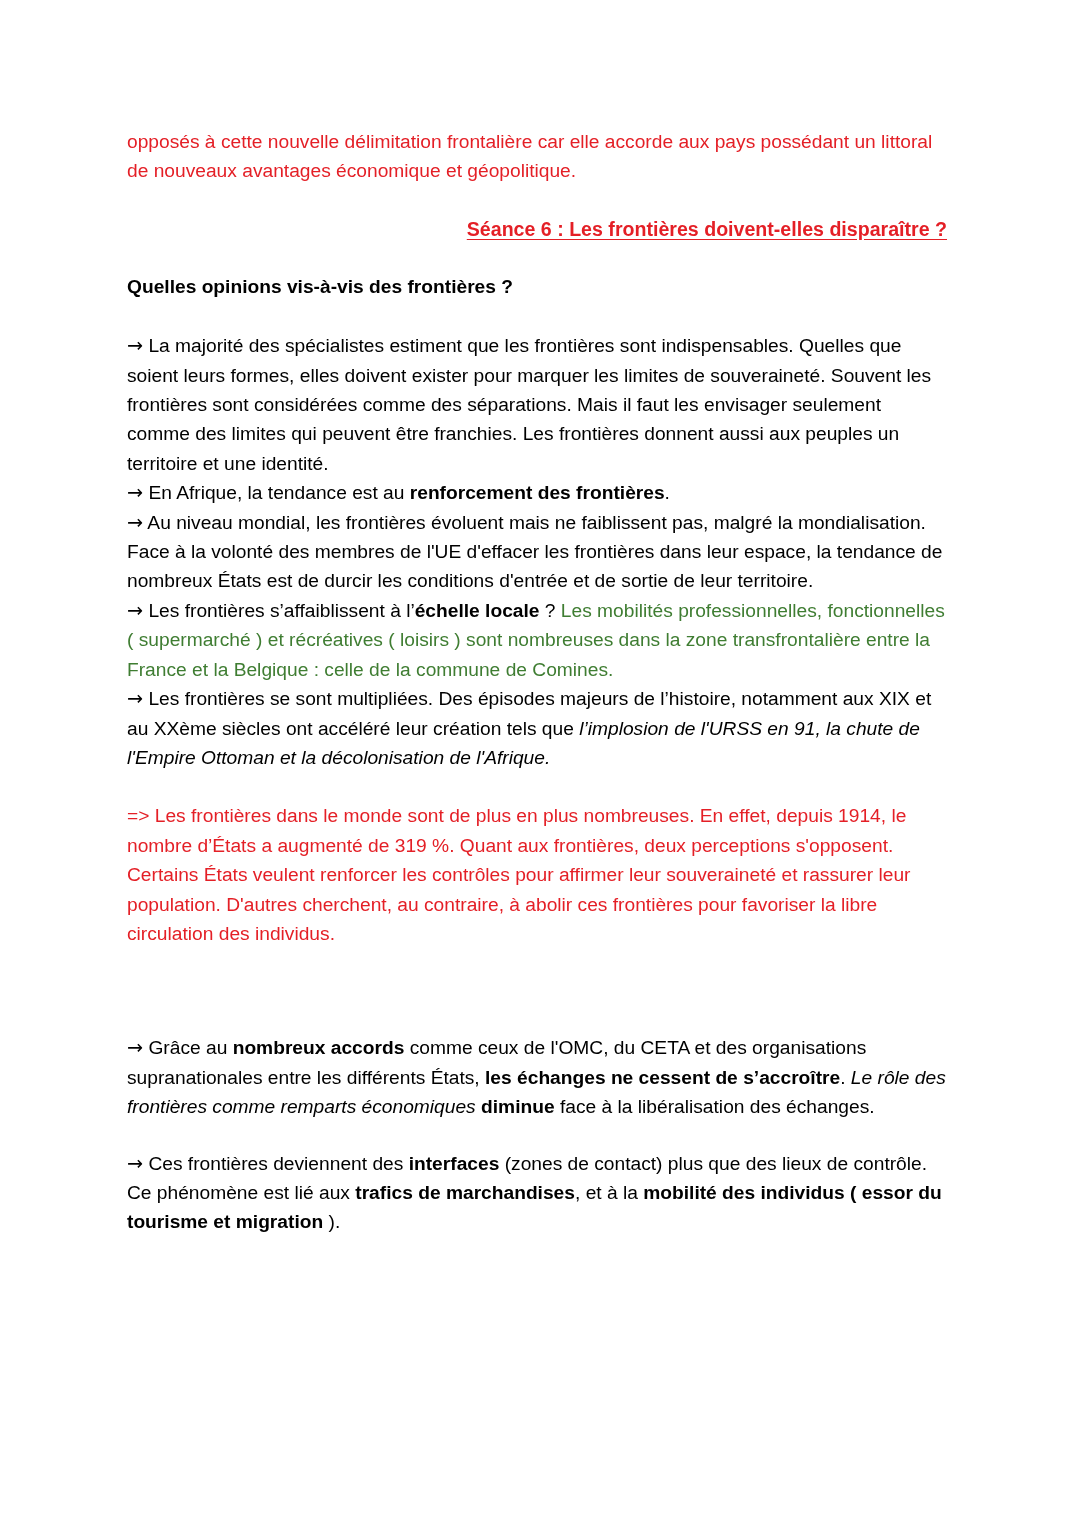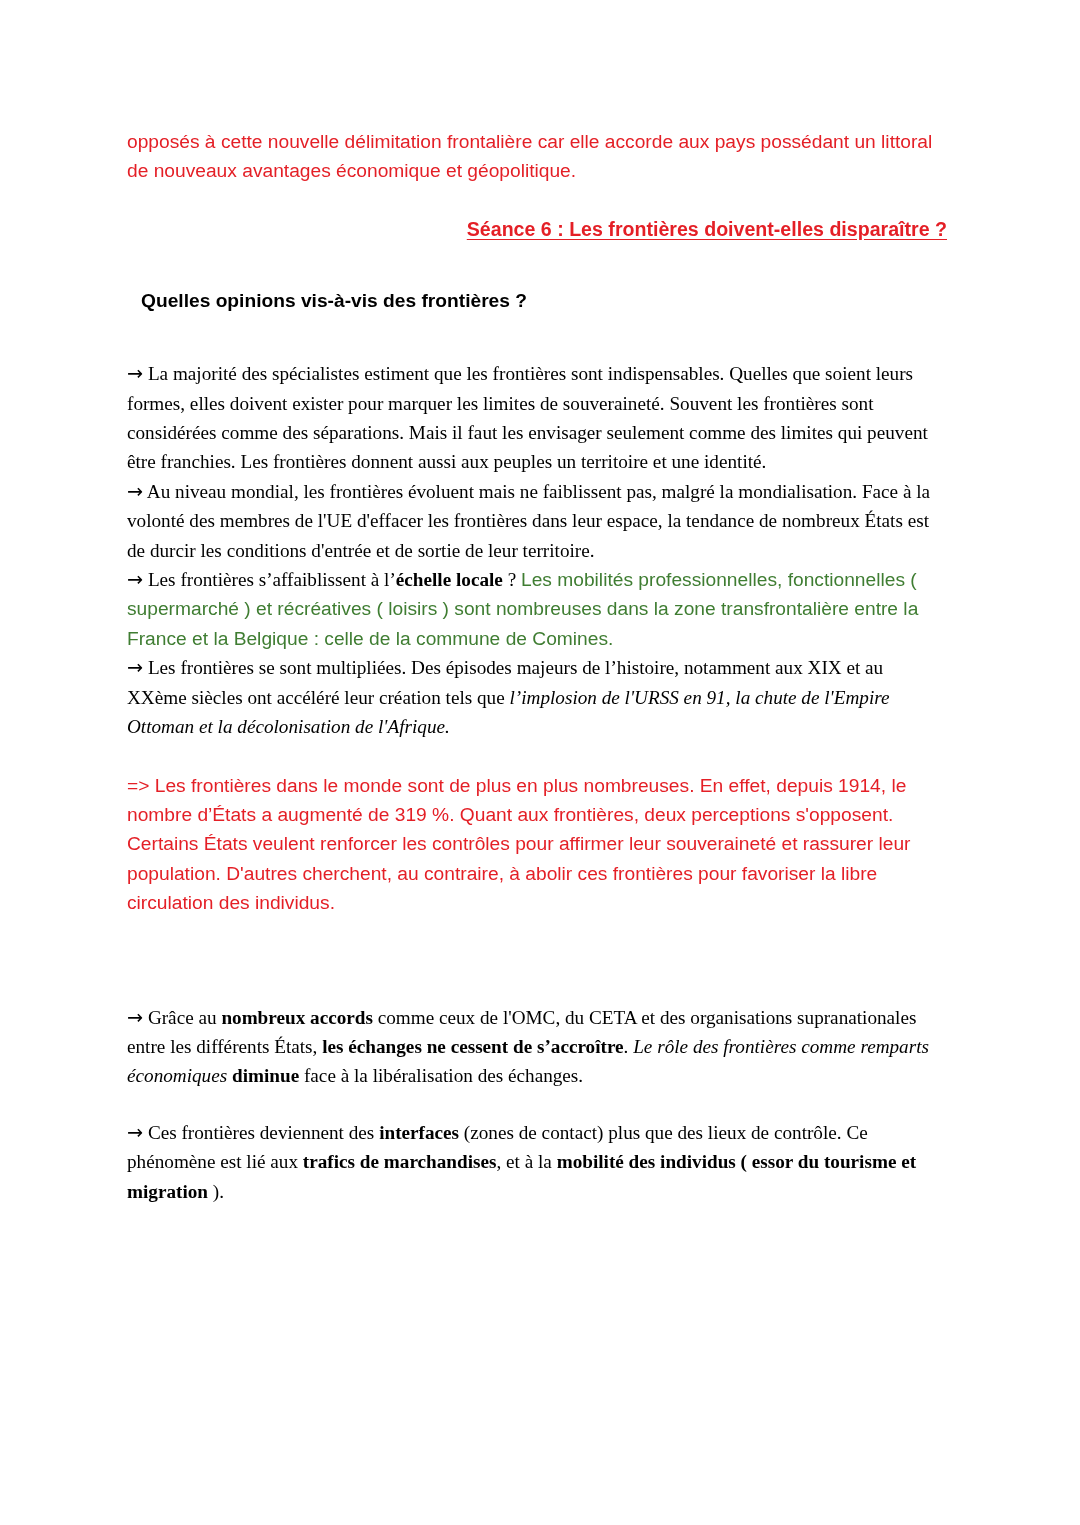--- a/index.html
+++ b/index.html
@@ -34,38 +34,38 @@
   }
   .sp-after-intro { height: 29px; }
   .sp-after-heading6 { height: 28px; }
   .sp-after-question { height: 30px; }
   .sp-before-concl { height: 29px; }
   .sp-after-concl { height: 28px; }
   .sp-after-heading7 { height: 30px; }
 
   .red   { color: #e41f26; }
   .green { color: #3f7d32; }
-  .black { color: #000000; font-family: Liberation Serif, serif; }
+  .black { color: #000000; }
   .b     { font-weight: bold; }
   .i     { font-style: italic; }
 
   h2.seance {
     margin: 0;
     padding: 0;
     font-size: 19.6px;
     line-height: 29px;
     font-weight: bold;
     color: #e41f26;
     display: inline-block;
     text-decoration: underline;
     text-underline-offset: 3px;
   }
   .seance-wrap { line-height: 29px; text-align: right; }
   .subheading {
-    margin: 14px;
+    margin: 0;
     font-size: 19.2px;
     line-height: 29.4px;
     font-weight: bold;
     color: #000000;
   }
   .arrow { font-family: "DejaVu Sans", sans-serif; }
 </style>
 </head>
 <body>
 
@@ -81,20 +81,21 @@
     </div>
 
     <div class="sp-after-heading6"></div>
 
     <p class="subheading">Quelles opinions vis-à-vis des frontières ?</p>
 
     <div class="sp-after-question"></div>
 
     <div id="s6-bullets">
         <p class="para"><span class="arrow black">→</span><span class="black"> La majorité des spécialistes estiment que les frontières sont indispensables. Quelles que soient leurs formes, elles doivent exister pour marquer les limites de souveraineté. Souvent les frontières sont considérées comme des séparations. Mais il faut les envisager seulement comme des limites qui peuvent être franchies. Les frontières donnent aussi aux peuples un territoire et une identité.</span></p>
+        <p class="para"><span class="arrow black">→</span><span class="black"> En Afrique, la tendance est au </span><span class="b black">renforcement des frontières</span><span class="black">.</span></p>
         <p class="para"><span class="arrow black">→</span><span class="black"> Au niveau mondial, les frontières évoluent mais ne faiblissent pas, malgré la mondialisation. Face à la volonté des membres de l'UE d'effacer les frontières dans leur espace, la tendance de nombreux États est de durcir les conditions d'entrée et de sortie de leur territoire.</span></p>
         <p class="para"><span class="arrow black">→</span><span class="black"> Les frontières s’affaiblissent à l’</span><span class="b black">échelle locale</span><span class="black"> ? </span><span class="green">Les mobilités professionnelles, fonctionnelles ( supermarché ) et récréatives ( loisirs ) sont nombreuses dans la zone transfrontalière entre la France et la Belgique : celle de la commune de Comines.</span></p>
         <p class="para"><span class="arrow black">→</span><span class="black"> Les frontières se sont multipliées. Des épisodes majeurs de l’histoire, notamment aux XIX et au XXème siècles ont accéléré leur création tels que </span><span class="i black">l’implosion de l'URSS en 91, la chute de l'Empire Ottoman et la décolonisation de l'Afrique.</span></p>
       </div>
 
     <div class="sp-before-concl"></div>
 
     <p class="para red" id="s6-concl"><span>=&gt;</span><span> Les frontières dans le monde sont de plus en plus nombreuses. En effet, depuis 1914, le nombre d’États a augmenté de 319 %. Quant aux frontières, deux perceptions s'opposent. Certains États veulent renforcer les contrôles pour affirmer leur souveraineté et rassurer leur population. D'autres cherchent, au contraire, à abolir ces frontières pour favoriser la libre circulation des individus.</span></p>
 
     <div class="sp-after-concl"></div>

